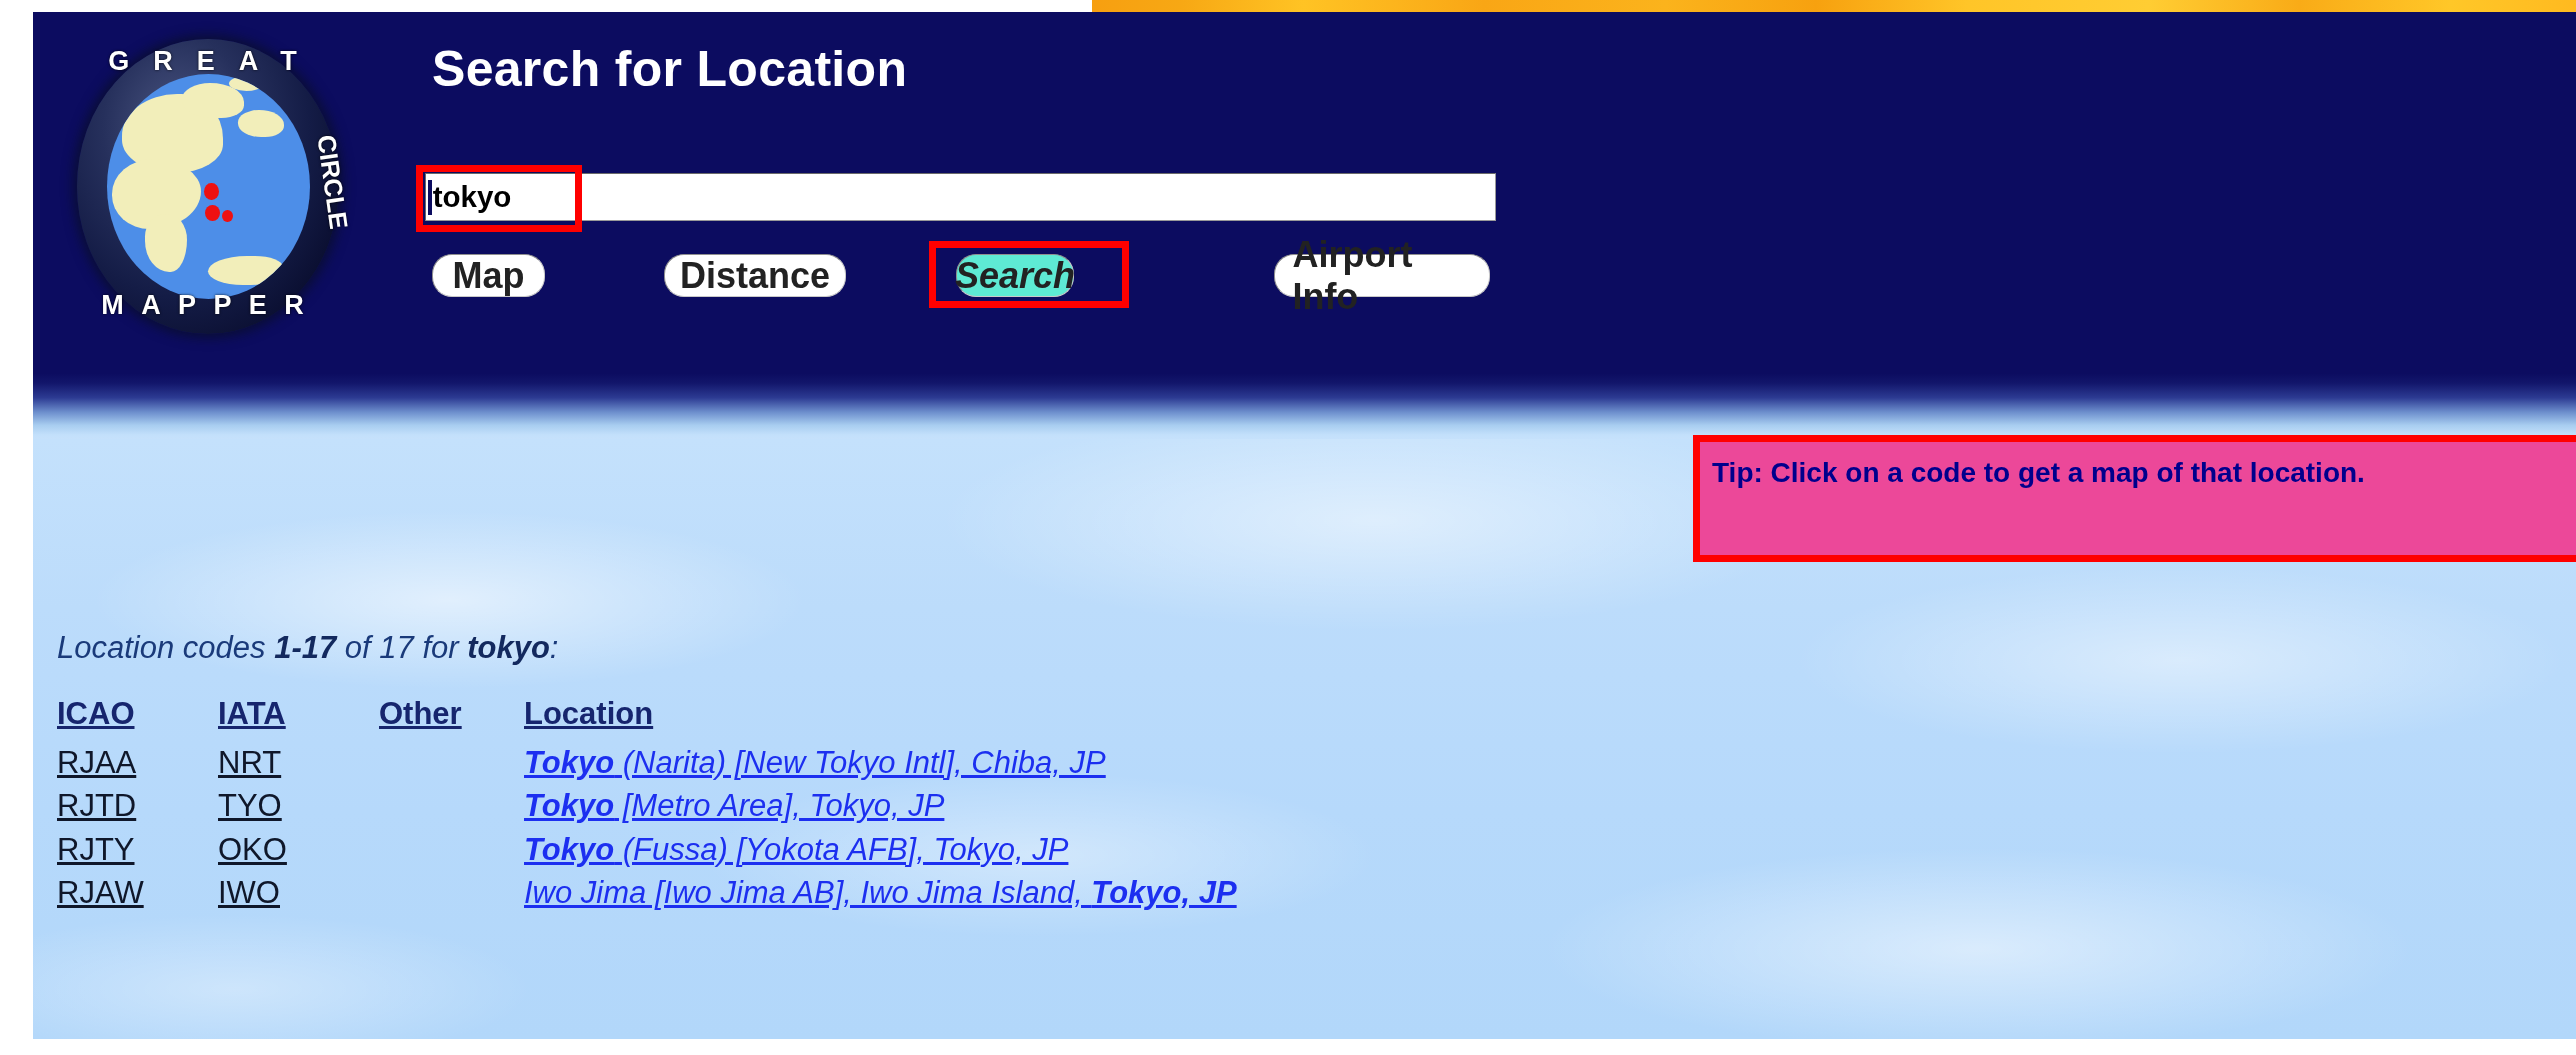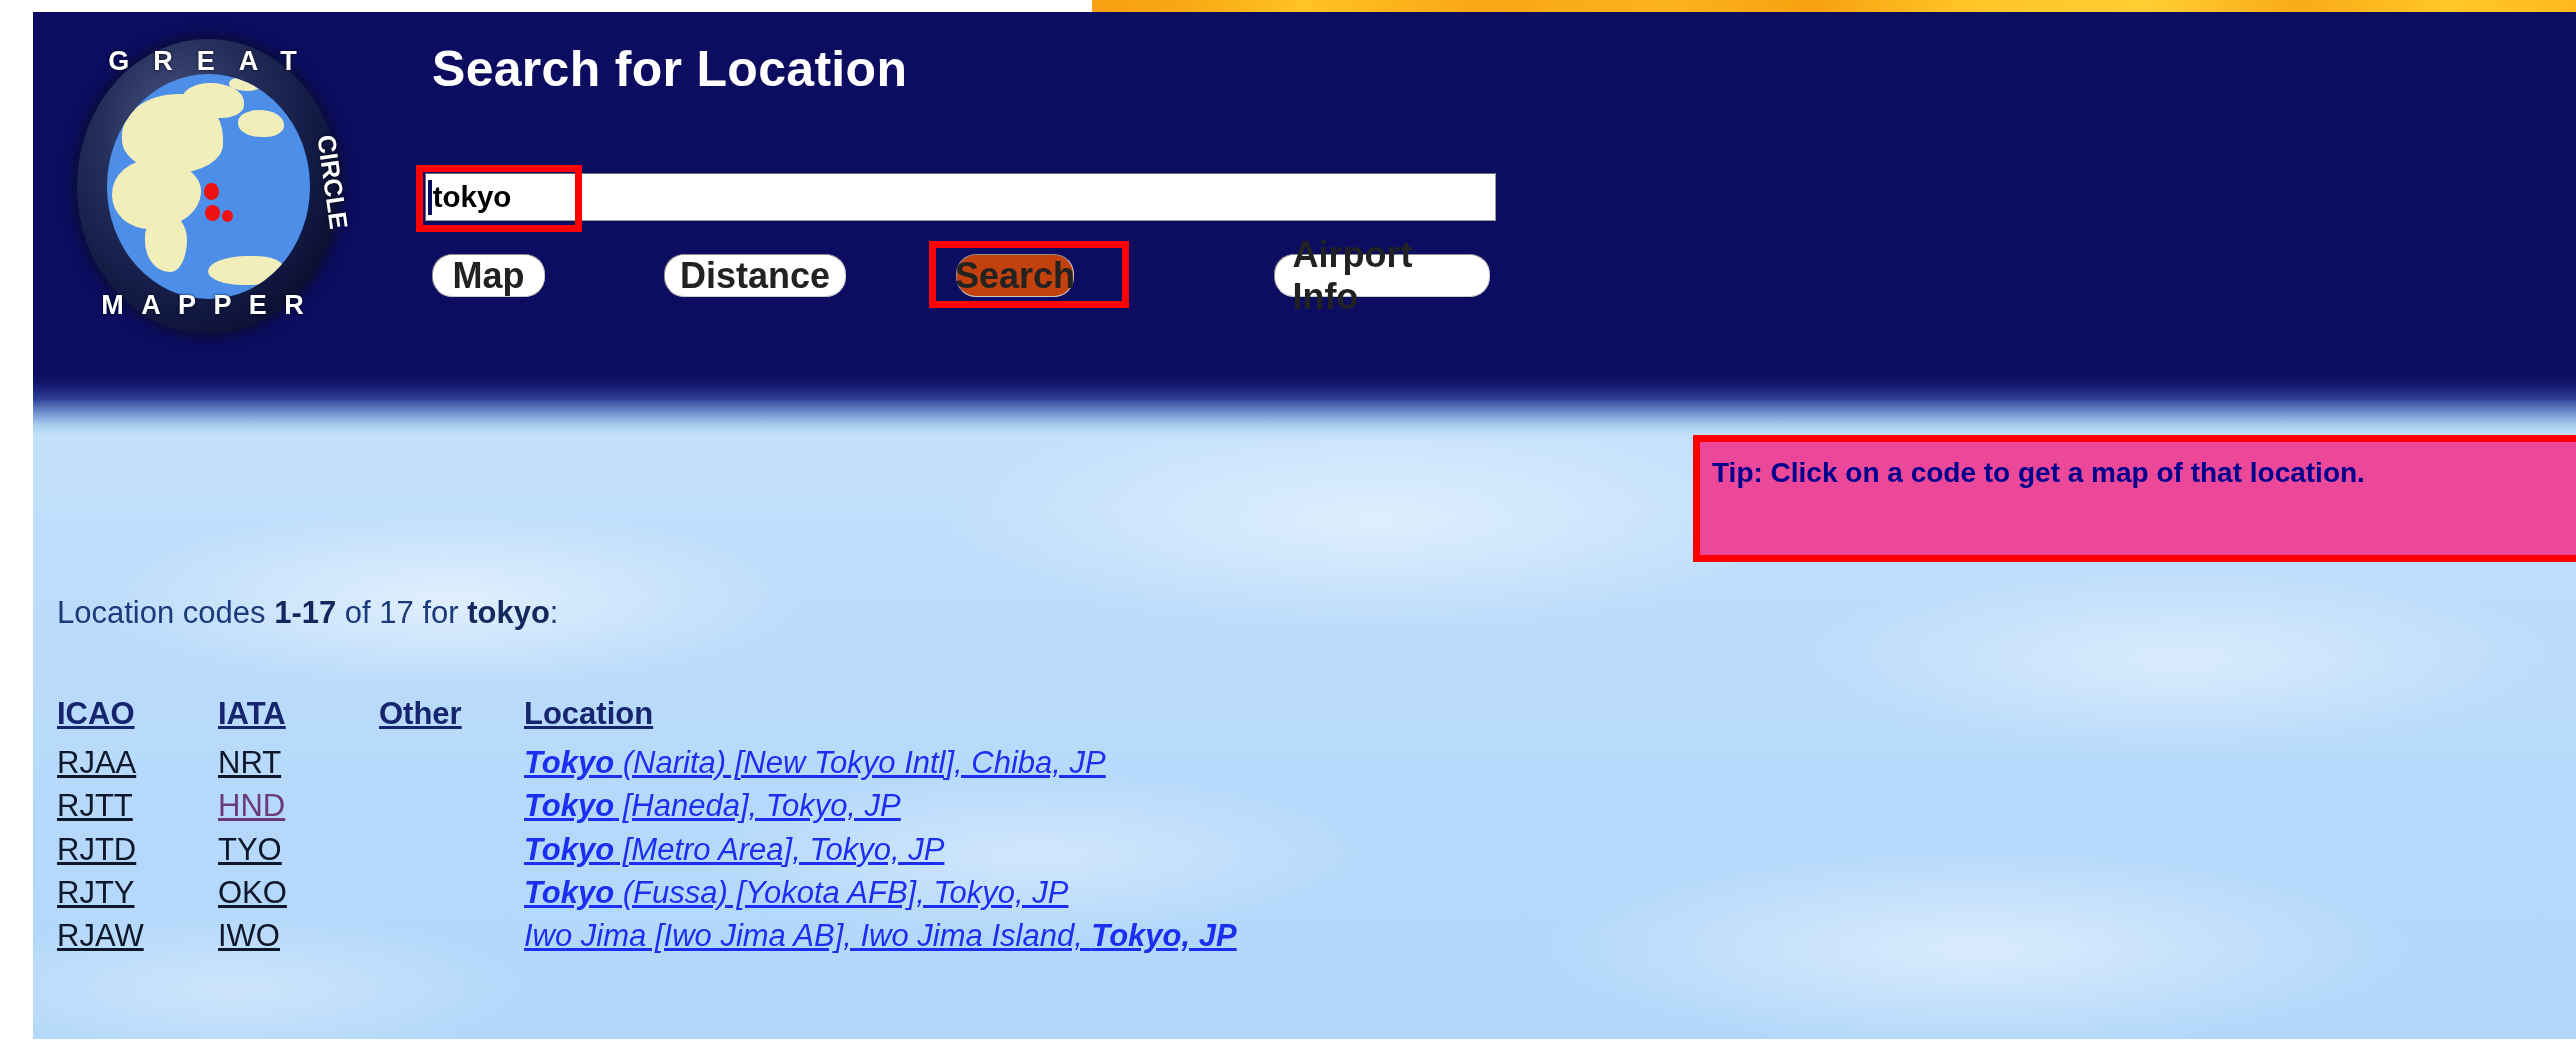--- a/index.html
+++ b/index.html
@@ -201,21 +201,21 @@
     font-weight: bold;
     font-family: "Liberation Sans", sans-serif;
     display: flex;
     align-items: center;
     justify-content: center;
     padding: 0 17.4px;
     cursor: pointer;
   }
   .btn-map      { left: 407px;  width: 113px; }
   .btn-distance { left: 639px;  width: 182px; }
-  .btn-search   { left: 931px; width: 118px; background: #c2410c; }
+  .btn-search   { left: 931px; width: 118px; background: #5eead4; font-style: italic; }
   .btn-airport  { left: 1249px; width: 216px; }
   .hl-search {
     position: absolute;
     left: 904px;
     top: 241px;
     width: 200px;
     height: 67px;
     border: 7.4px solid #ff0000;
     box-sizing: border-box;
     pointer-events: none;
@@ -274,25 +274,26 @@
     font-weight: bold;
     line-height: 43px;
     font-family: "Liberation Sans", sans-serif;
     white-space: nowrap;
   }
 
   
   .results-summary {
     position: absolute;
     left: 32px;
-    top: 595px;
+    top: 630px;
     color: #1a3a7a;
     font-size: 31px;
     font-family: "Liberation Sans", sans-serif;
     white-space: nowrap;
+    font-style: italic;
   }
   .results-summary b { font-weight: bold; color: #13295e; }
 
   
   .results-table {
     position: absolute;
     left: 32px;
     top: 696px;
     border-collapse: collapse;
     font-family: "Liberation Sans", sans-serif;
@@ -391,26 +392,20 @@
         <th class="col-other">Other</th>
         <th>Location</th>
       </tr>
     </thead>
     <tbody id="results-body">
         <tr>
           <td><span class="code-link">RJAA</span></td>
           <td><span class="code-link">NRT</span></td>
           <td></td>
           <td><span class="loc-link"><span class="strong">Tokyo</span> (Narita) [New Tokyo Intl], Chiba, JP</span></td>
-        </tr>
-        <tr>
-          <td><span class="code-link">RJTT</span></td>
-          <td><span class="code-link visited">HND</span></td>
-          <td></td>
-          <td><span class="loc-link"><span class="strong">Tokyo</span> [Haneda], Tokyo, JP</span></td>
         </tr>
         <tr>
           <td><span class="code-link">RJTD</span></td>
           <td><span class="code-link">TYO</span></td>
           <td></td>
           <td><span class="loc-link"><span class="strong">Tokyo</span> [Metro Area], Tokyo, JP</span></td>
         </tr>
         <tr>
           <td><span class="code-link">RJTY</span></td>
           <td><span class="code-link">OKO</span></td>

